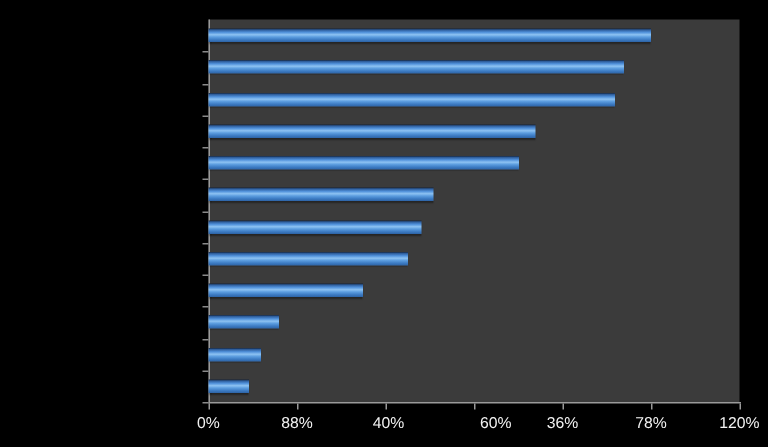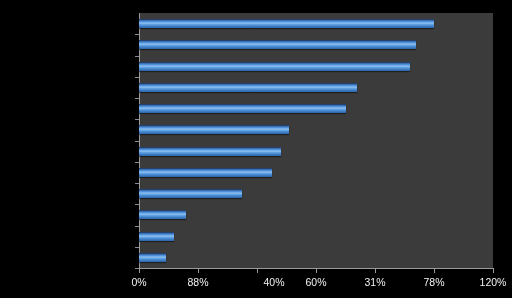--- a/index.html
+++ b/index.html
@@ -158,24 +158,24 @@
       <div class="cat-tick" style="top: 234px;"></div>
       <div class="cat-label" style="top: 238.375px;"></div>
       <div class="cat-tick" style="top: 255px;"></div>
     </div>
   <div id="x-axis-labels">
       <div class="x-tick" style="left: 139px;"></div>
       <div class="x-label" style="left: 139px;">0%</div>
       <div class="x-tick" style="left: 198px;"></div>
       <div class="x-label" style="left: 198px;">88%</div>
       <div class="x-tick" style="left: 257px;"></div>
-      <div class="x-label" style="left: 274px;">40%</div>
+      <div class="x-label" style="left: 259px;">40%</div>
       <div class="x-tick" style="left: 316px;"></div>
-      <div class="x-label" style="left: 316px;">60%</div>
+      <div class="x-label" style="left: 316px; text-align: right;">60%</div>
       <div class="x-tick" style="left: 375px;"></div>
-      <div class="x-label" style="left: 375px;">31%</div>
+      <div class="x-label" style="left: 375px;">36%</div>
       <div class="x-tick" style="left: 434px;"></div>
       <div class="x-label" style="left: 434px;">78%</div>
       <div class="x-tick" style="left: 493px;"></div>
       <div class="x-label" style="left: 493px;">120%</div>
     </div>
 
 </div>
 
 </body></html>

